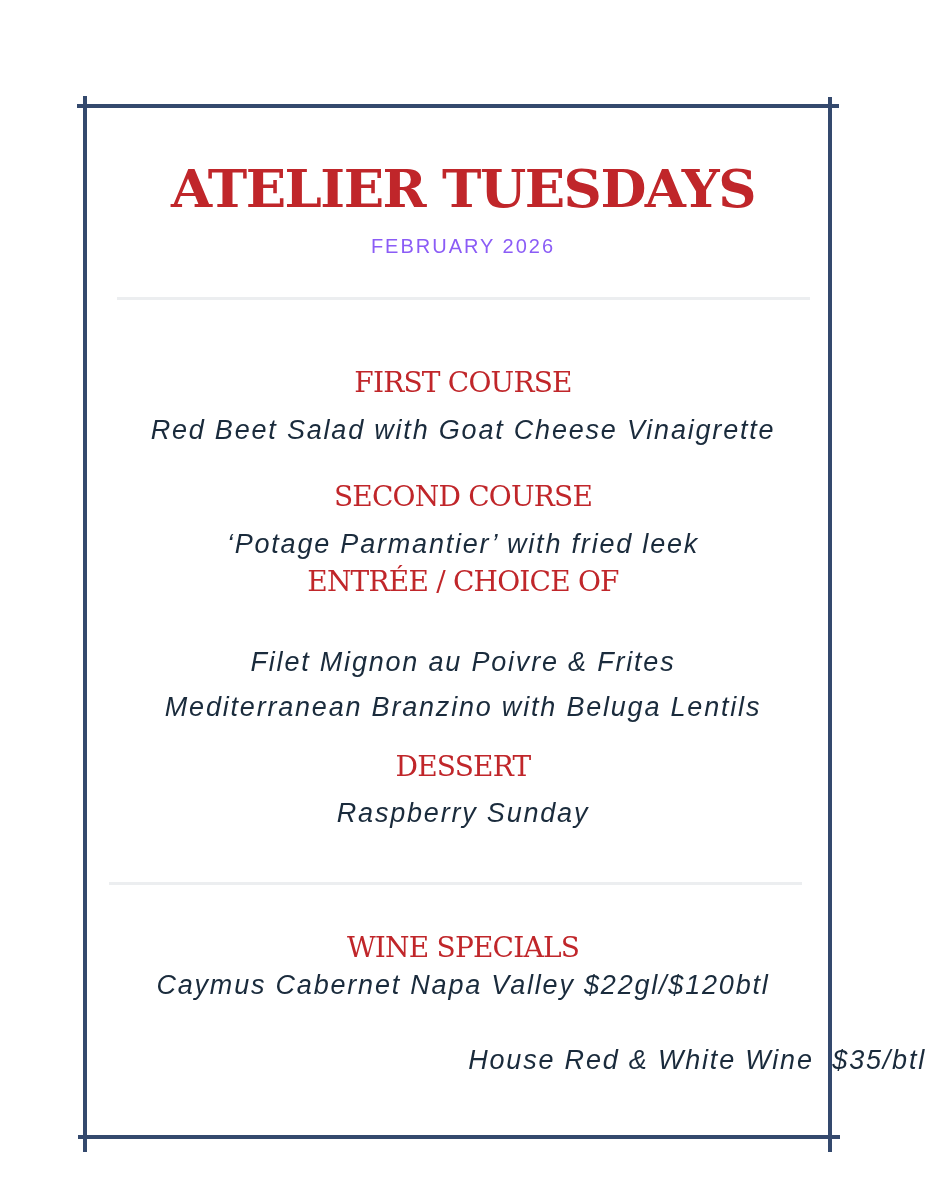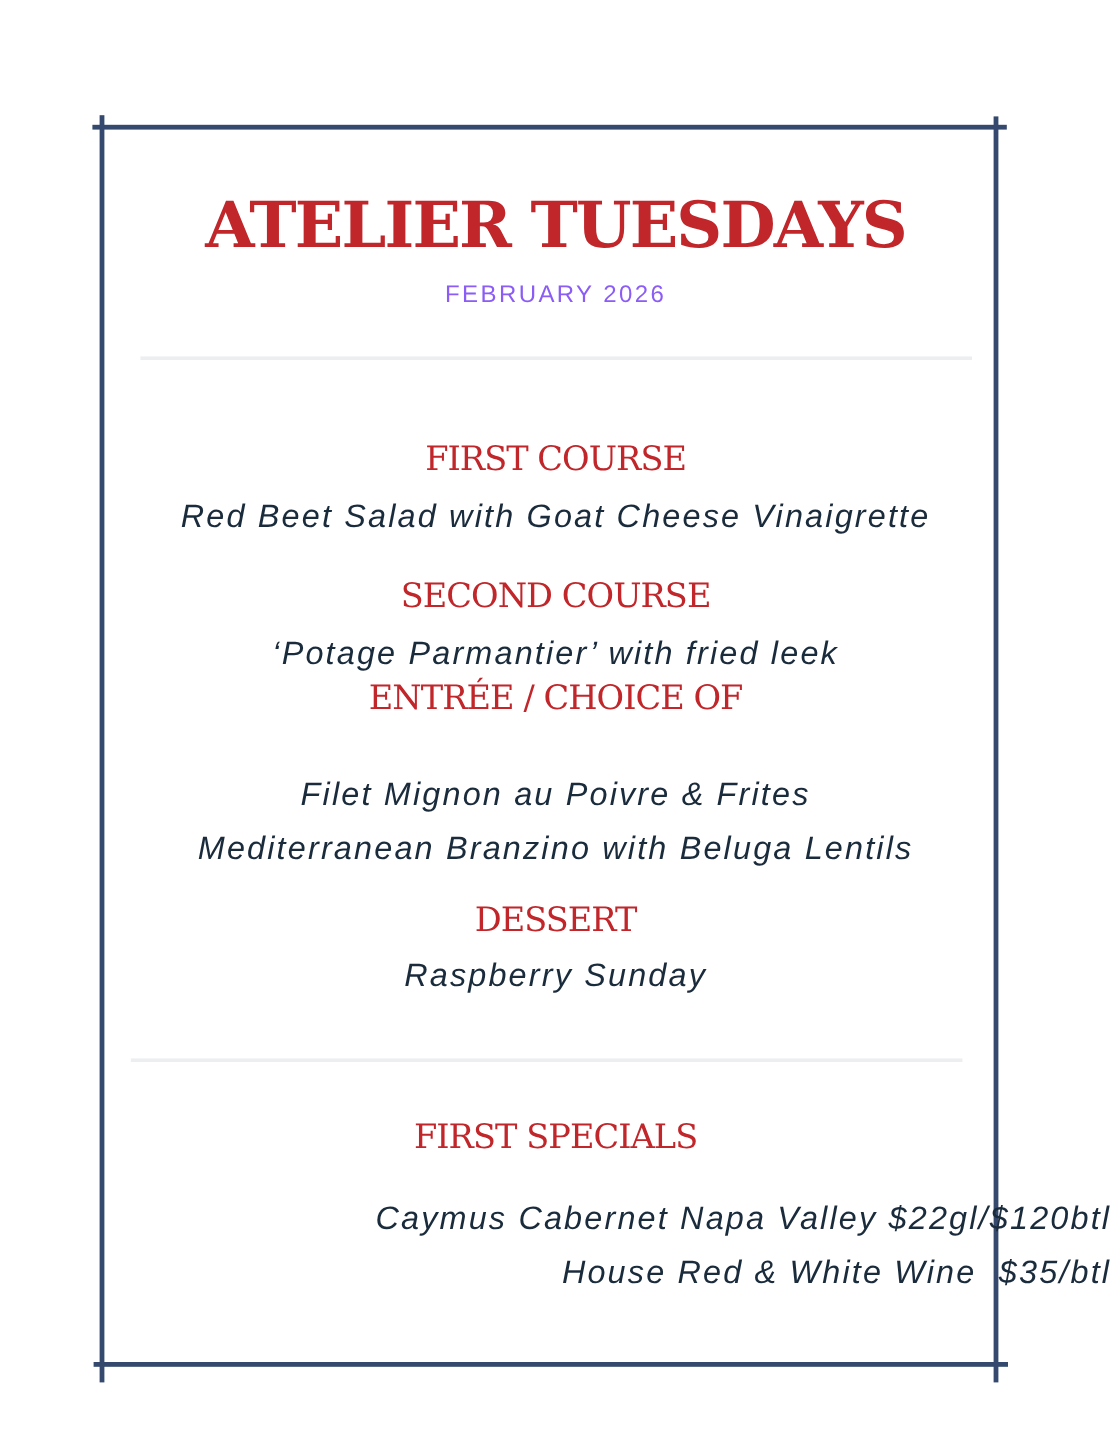--- a/index.html
+++ b/index.html
@@ -48,15 +48,15 @@
 
 <div class="center-block section-heading" style="top:568px;">ENTRÉE / CHOICE OF</div>
 <div class="center-block item" style="top:649px;">Filet Mignon au Poivre &amp; Frites</div>
 <div class="center-block item" style="top:694px;">Mediterranean Branzino with Beluga Lentils</div>
 
 <div class="center-block section-heading" style="top:753px;">DESSERT</div>
 <div class="center-block item" style="top:800px;">Raspberry Sunday</div>
 
 <div class="divider" style="left:109px; top:882px; width:693px;"></div>
 
-<div class="center-block section-heading" style="top:934px;">FIRST SPECIALS</div>
-<div class="center-block item" style="top:1002px;text-align:right;">Caymus Cabernet Napa Valley $22gl/$120btl</div>
+<div class="center-block section-heading" style="top:934px;">WINE SPECIALS</div>
+<div class="center-block item" style="top:972px;">Caymus Cabernet Napa Valley $22gl/$120btl</div>
 <div class="center-block item" style="top:1047px; white-space:pre;text-align:right;">House Red &amp; White Wine  $35/btl</div>
 
 </body></html>

